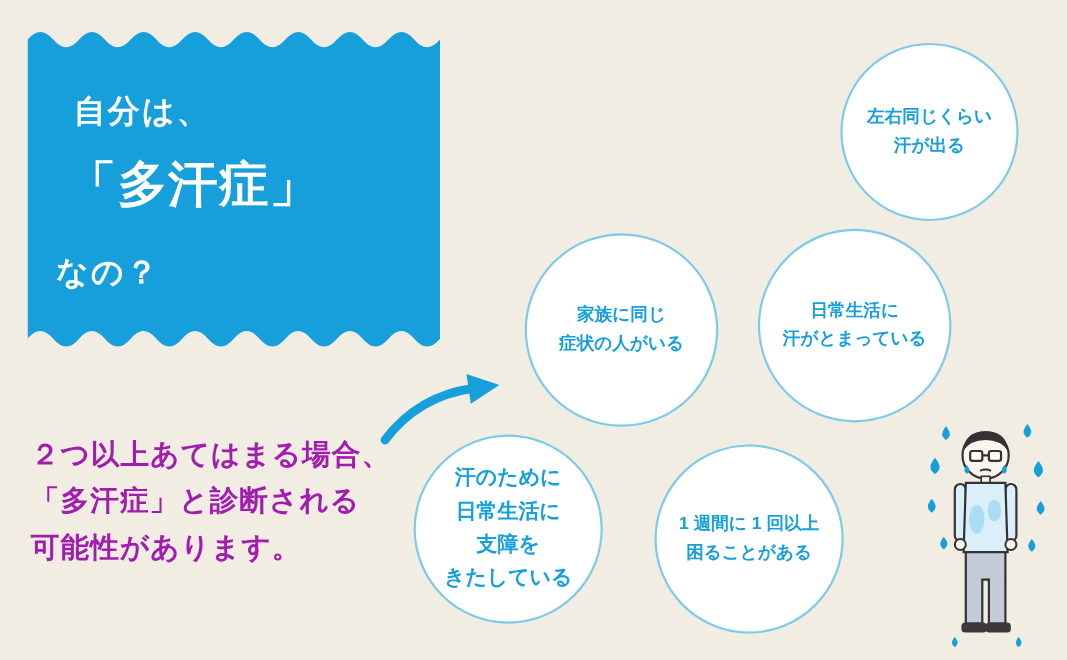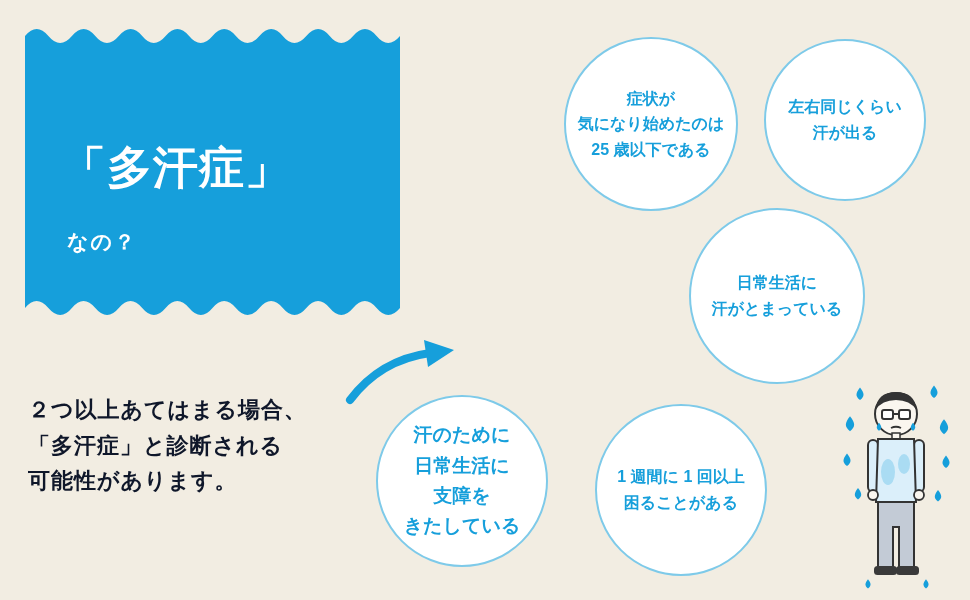--- a/index.html
+++ b/index.html
@@ -18,21 +18,21 @@
   .banner{
     position:absolute;left:25px;top:22px;width:375px;height:300px;
   }
   .banner svg{position:absolute;left:0;top:0;}
   .banner-text{
     position:absolute;left:0;top:0;width:100%;height:100%;
     color:#ffffff;font-weight:bold;
   }
   .banner-line1{position:absolute;left:42px;top:60px;font-size:29px;letter-spacing:2px;}
   .banner-title{position:absolute;left:36px;top:116px;font-size:45px;letter-spacing:1px;}
-  .banner-line3{position:absolute;left:42px;top:206px;font-size:21px;letter-spacing:2px;}
+  .banner-line3{position:absolute;left:26px;top:206px;font-size:29px;letter-spacing:2px;}
   
   .circle{
     position:absolute;
     background:#ffffff;
     border:2px solid #7ecae9;
     border-radius:50%;
     display:flex;align-items:center;justify-content:center;
     text-align:center;
     color:#169fdb;
     font-weight:bold;
@@ -43,55 +43,55 @@
   }
   .c1{left:564px;top:37px;width:174px;height:174px;}
   .c2{left:764px;top:39px;width:162px;height:162px;}
   .c3{left:477px;top:212px;width:176px;height:176px;}
   .c4{left:689px;top:208px;width:176px;height:176px;}
   .c5{left:376px;top:395px;width:172px;height:172px;font-size:19px;}
   .c6{left:595px;top:404px;width:172px;height:172px;}
   
   .note{
     position:absolute;left:28px;top:392px;
-    color:#0f172a;
+    color:#a21caf;
     font-weight:bold;
-    font-size:22px;
+    font-size:26px;
     line-height:1.62;
     white-space:pre-line;
     letter-spacing:1px;
   }
   
   .arrow{position:absolute;left:338px;top:338px;}
   
   .man{position:absolute;left:838px;top:372px;}
 </style>
 </head>
 <body>
 
 <div class="canvas">
 
   <div class="banner">
     <svg width="375" height="300" viewBox="0 0 375 300">
       <path fill="#169fdb" d="M0,14 Q11.7,0 23.4,14 T46.9,14 T70.3,14 T93.8,14 T117.2,14 T140.6,14 T164.1,14 T187.5,14 T210.9,14 T234.4,14 T257.8,14 T281.3,14 T304.7,14 T328.1,14 T351.6,14 T375,14 L375,286 Q363.3,300 351.6,286 T328.1,286 T304.7,286 T281.3,286 T257.8,286 T234.4,286 T210.9,286 T187.5,286 T164.1,286 T140.6,286 T117.2,286 T93.8,286 T70.3,286 T46.9,286 T23.4,286 T0,286 Z"></path>
     </svg>
     <div class="banner-text">
+      <span class="banner-line1">自分は、</span>
       <span class="banner-title">「多汗症」</span>
       <span class="banner-line3">なの？</span>
     </div>
   </div>
 
-  <div class="circle c1">
-    <span>症状が
-気になり始めたのは
-25 歳以下である</span>
-  </div>
   <div class="circle c2">
     <span>左右同じくらい
 汗が出る</span>
+  </div>
+  <div class="circle c3">
+    <span>家族に同じ
+症状の人がいる</span>
   </div>
   <div class="circle c4">
     <span>日常生活に
 汗がとまっている</span>
   </div>
   <div class="circle c5">
     <span>汗のために
 日常生活に
 支障を
 きたしている</span>

